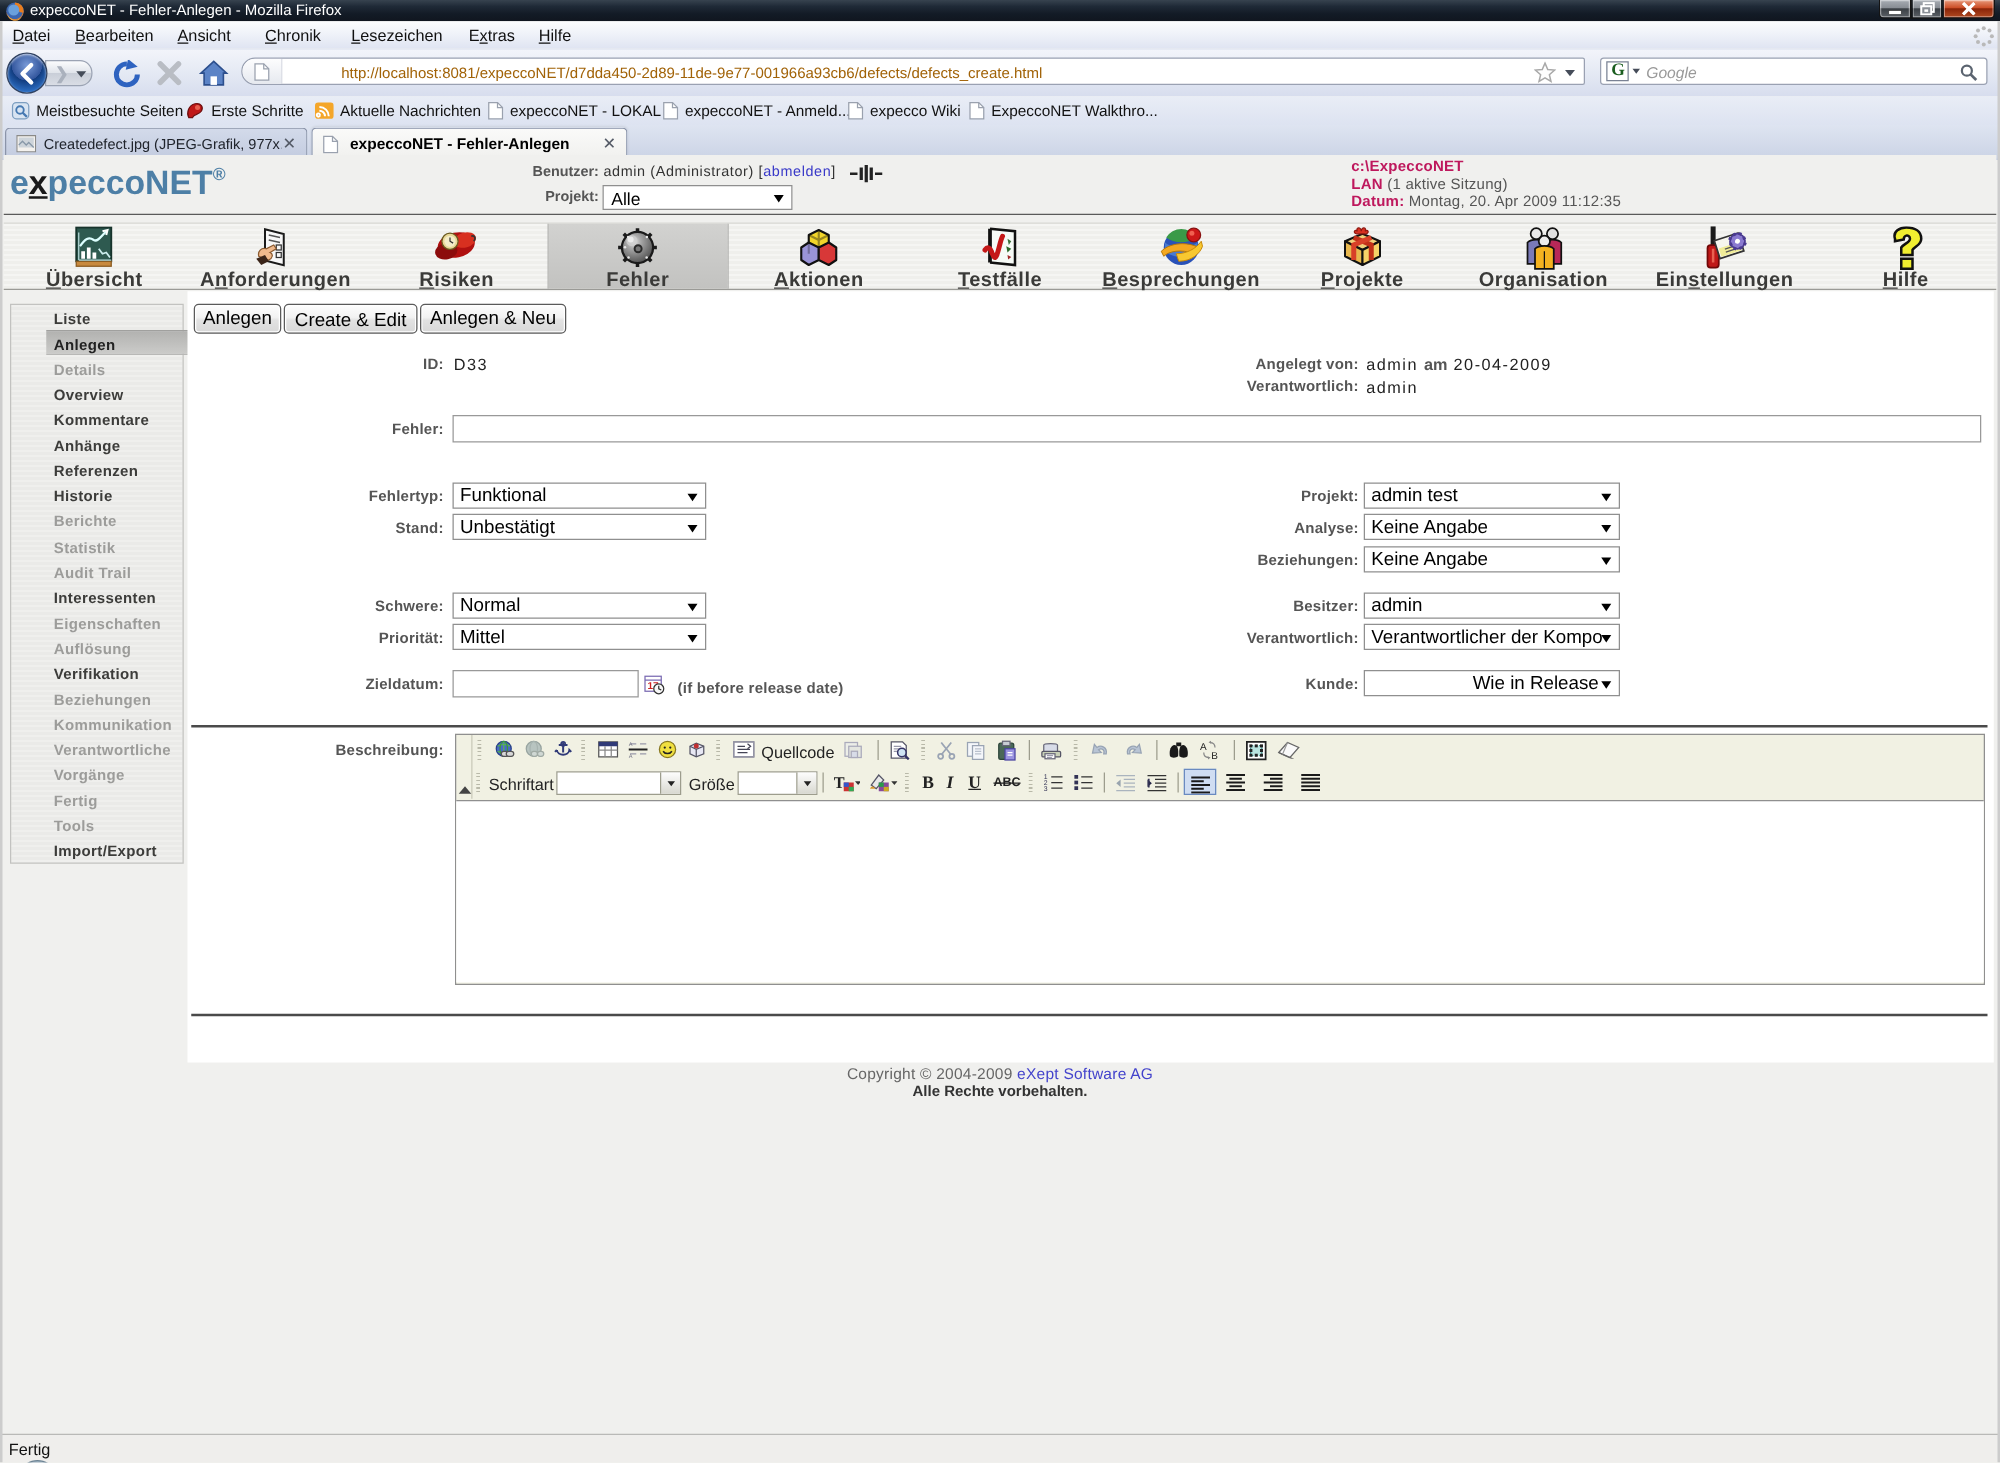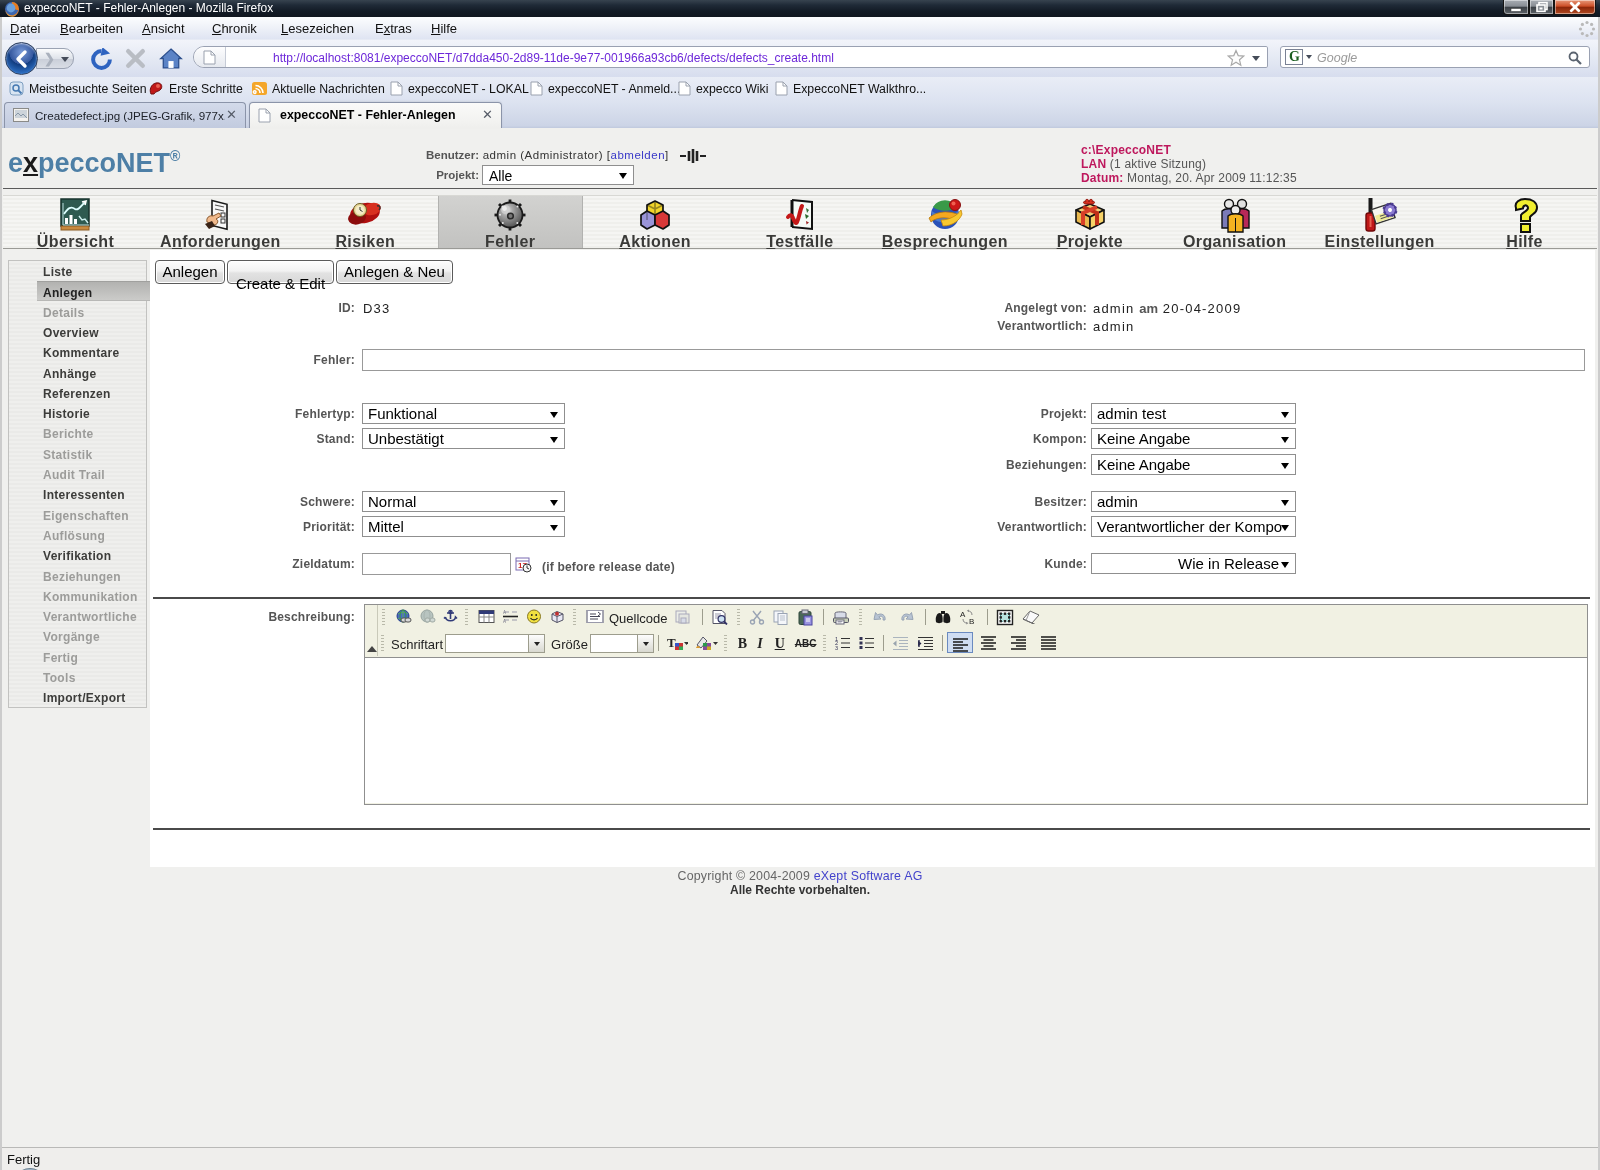--- a/index.html
+++ b/index.html
@@ -35,21 +35,21 @@
 #backbtn svg { position:absolute; left:7px; top:6px; }
 #fwdcap { position:absolute; left:36px; top:8px; width:38px; height:21px; border-radius:0 10px 10px 0;
   background:linear-gradient(#fbfcfd 0%,#dfe3ea 50%,#c9ced8 51%,#d9dde5 100%); border:1px solid #9ba3b3; }
 #fwdcap .arr { position:absolute; left:7px; top:2px; color:#aab1bd; font-size:13px; font-weight:bold; }
 #fwdcap .dd { position:absolute; right:4px; top:8px; width:0; height:0; border:4px solid transparent; border-top:5px solid #454c59; }
 .navico { position:absolute; top:6px; }
 #urlbar { position:absolute; left:193px; top:6px; width:1075px; height:22px; background:#fff;
   border:1px solid #9aa1b2; border-radius:12px 2px 2px 12px; }
 #urlbar .favcap { position:absolute; left:0; top:0; width:32px; height:20px; border-radius:11px 0 0 11px;
   background:linear-gradient(#fdfdfe,#e6e9ef); border-right:1px solid #c6cbd6; }
-#urlbar .urltext { position:absolute; left:39px; top:4px; font-size:12px; color:#6d28d9; white-space:nowrap;padding-left:40px; }
+#urlbar .urltext { position:absolute; left:39px; top:4px; font-size:12px; color:#a16207; white-space:nowrap;padding-left:40px; }
 #urlbar .star { position:absolute; right:22px; top:2px; }
 #urlbar .dd { position:absolute; right:7px; top:9px; width:0; height:0; border:4px solid transparent; border-top:5px solid #454c59; }
 #searchbox { position:absolute; left:1280px; top:6px; width:310px; height:22px; background:#fff;
   border:1px solid #9aa1b2; border-radius:3px; }
 #searchbox .gbox { position:absolute; left:4px; top:2px; width:18px; height:16px; border:1px solid #7a8294; background:#fff; }
 #searchbox .gdd { position:absolute; left:25px; top:8px; width:0; height:0; border:3px solid transparent; border-top:4px solid #454c59; }
 #searchbox .ph { position:absolute; left:36px; top:4px; color:#9a9a9a; font-style:italic; font-size:12.5px; }
 #searchbox .mag { position:absolute; right:6px; top:3px; }
 
 
@@ -63,21 +63,21 @@
   background:linear-gradient(#dee4f1 0%, #ccd4e6 92%, #bfc8dd 100%); }
 .tab { position:absolute; top:2px; height:26px; border:1px solid #8b94a9; border-bottom:none; border-radius:4px 4px 0 0; font-size:12.4px; }
 #tab1 { left:4px; width:242px; background:linear-gradient(#d3daea,#c2cbdf); color:#20242c; }
 #tab2 { left:249px; width:253px; background:linear-gradient(#fafaf9 0%,#f3f3f1 70%,#efefed 100%); font-weight:bold; color:#000; box-shadow:0 -1px 2px rgba(0,0,0,.08); }
 .tab .lbl { position:absolute; left:30px; top:5px; white-space:nowrap; overflow:hidden; }
 #tab1 .lbl { width:190px; font-size:11.6px; top:6px; }
 .tab .x { position:absolute; right:8px; top:4px; color:#555b67; font-size:13px; font-weight:normal; }
 .tab .tic { position:absolute; left:8px; top:5px; }
 
 
-#page { position:absolute; left:3px; top:141px; width:1594px; height:1019px; background:#f0f0ee; }
+#page { position:absolute; left:3px; top:124px; width:1594px; height:1019px; background:#f0f0ee; }
 #pheader { position:absolute; left:0; top:0; width:1594px; height:48px; border-bottom:1px solid #5a5a5a; background:#f0f0ee; }
 #logo { position:absolute; left:5px; top:7px; font-size:27px; font-weight:bold; color:#4d7fa6; letter-spacing:0px; }
 #logo .lx { color:#1a1a1a; text-decoration:underline; }
 #logo sup { font-size:14px; color:#4d7fa6; vertical-align:11px; }
 .hlabel { font-weight:bold; color:#555; font-size:11.5px; letter-spacing:0; }
 #uline1 { position:absolute; left:423px; top:8px; font-size:11.5px; color:#333; letter-spacing:0.5px; }
 #uline1 a { color:#3838c8; text-decoration:none; }
 #plug { position:absolute; left:677px; top:8px; }
 #projrow { position:absolute; left:380px; top:28px; width:96px; text-align:right; font-size:11.5px; color:#555; font-weight:bold; }
 #projsel { position:absolute; left:479px; top:24px; width:152px; height:20px; background:#fff; border:1px solid #8f8f8f; }
@@ -510,21 +510,21 @@
       <div class="si lite" style="top: 324.8px;">Kommunikation</div>
       <div class="si lite" style="top: 345.1px;">Verantwortliche</div>
       <div class="si lite" style="top: 365.4px;">Vorgänge</div>
       <div class="si lite" style="top: 385.7px;">Fertig</div>
       <div class="si lite" style="top: 406px;">Tools</div>
       <div class="si dark" style="top: 426.3px;">Import/Export</div>
     </div>
 
   <div id="main">
     <div class="btn" style="left:5px; width:70px; padding-top:2px;">Anlegen</div>
-    <div class="btn" style="left:77px; width:107px; padding-top:14px;">Create &amp; Edit</div>
+    <div class="btn" style="left:77px; width:107px; padding-top:4px;">Create &amp; Edit</div>
     <div class="btn" style="left:186px; width:117px; padding-top:2px;">Anlegen &amp; Neu</div>
 
     <span class="flabel" style="left:105px; top:51px; width:100px;">ID:</span>
     <span class="fval" style="left:213px; top:51px;">D33</span>
     <span class="flabel" style="left:787px; top:51px; width:150px;">Angelegt von:</span>
     <span class="fval" style="left:943px; top:51px;">admin <b style="color:#555;letter-spacing:0">am</b> 20-04-2009</span>
     <span class="flabel" style="left:787px; top:69px; width:150px;">Verantwortlich:</span>
     <span class="fval" style="left:943px; top:69px;">admin</span>
 
     <span class="flabel" style="left:105px; top:103px; width:100px;">Fehler:</span>
@@ -539,21 +539,21 @@
     <div class="sel2" style="left:212px; top:178px;">
         <span class="v">Unbestätigt</span>
         <span class="a"></span>
       </div>
 
     <span class="flabel" style="left:837px; top:157px; width:100px;">Projekt:</span>
     <div class="sel2" style="left:941px; top:153px; width:205px;">
         <span class="v">admin test</span>
         <span class="a"></span>
       </div>
-    <span class="flabel" style="left:837px; top:182px; width:100px;">Kompon:</span>
+    <span class="flabel" style="left:837px; top:182px; width:100px;">Analyse:</span>
     <div class="sel2" style="left:941px; top:178px; width:205px;">
         <span class="v">Keine Angabe</span>
         <span class="a"></span>
       </div>
     <span class="flabel" style="left:817px; top:208px; width:120px;">Beziehungen:</span>
     <div class="sel2" style="left:941px; top:204px; width:205px;">
         <span class="v">Keine Angabe</span>
         <span class="a"></span>
       </div>
 

